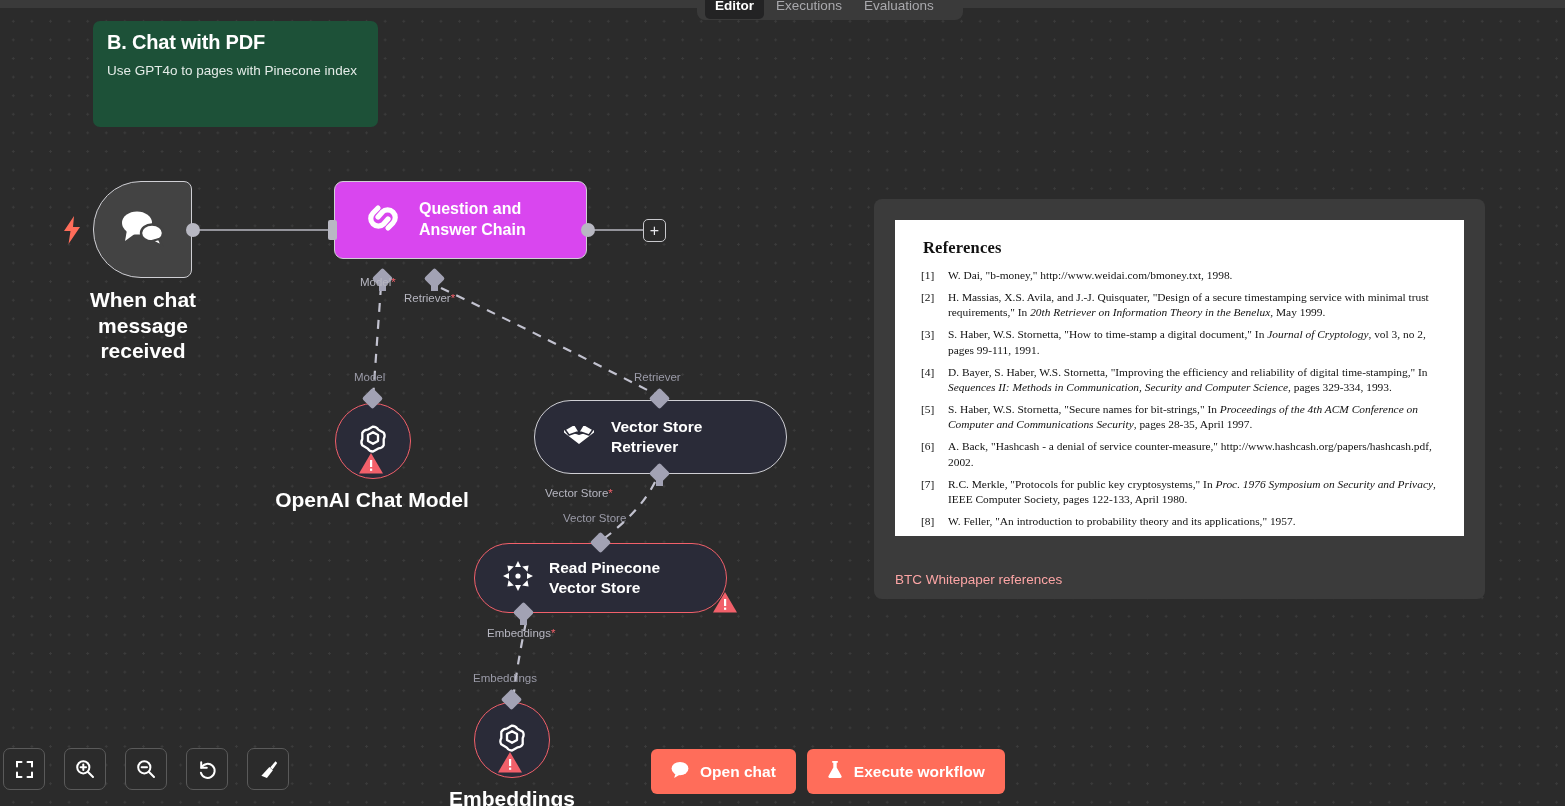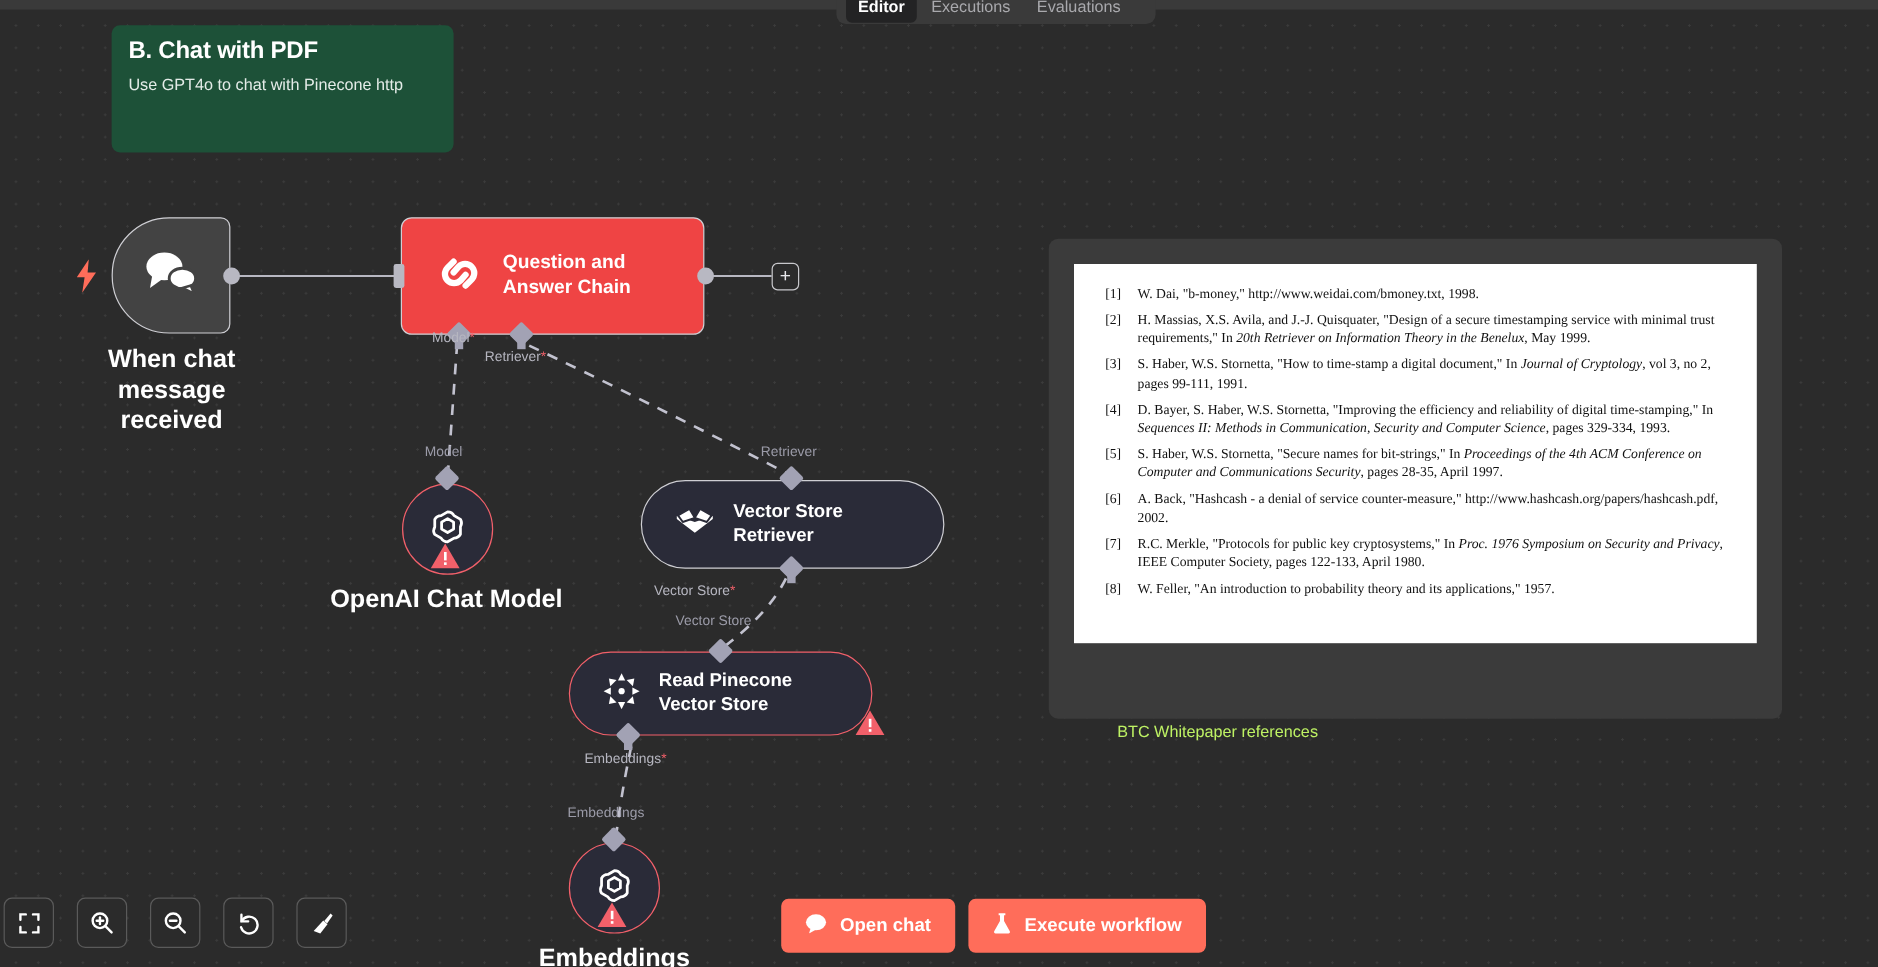--- a/index.html
+++ b/index.html
@@ -66,22 +66,22 @@
     border-radius:48px 8px 8px 48px;box-sizing:border-box;
     display:flex;align-items:center;justify-content:center;z-index:12;
   }
   #bolt{
     position:absolute;left:62px;top:216px;width:20px;height:28px;z-index:13;
   }
   #trigger-label{left:43px;top:287px;width:200px;}
 
   
   #qa-node{
-    position:absolute;left:334px;top:181px;width:253px;height:98px;
-    background:#ef4444;border:1.5px solid #cfcfd4;border-radius:9px;
+    position:absolute;left:334px;top:181px;width:253px;height:78px;
+    background:#d946ef;border:1.5px solid #cfcfd4;border-radius:9px;
     box-sizing:border-box;display:flex;align-items:center;gap:15px;
     padding-left:27px;z-index:12;
   }
   #qa-node .ntitle{
     color:#ffffff;font-size:16px;font-weight:bold;line-height:1.3;
     white-space:pre-line;
   }
 
   
   .pillnode{
@@ -160,23 +160,22 @@
     color:#111;margin:0 0 10px 2px;letter-spacing:.2px;
   }
   .refrow{
     display:flex;font-family:"Liberation Serif", serif;font-size:11.4px;
     color:#111;line-height:1.33;margin-bottom:7px;
   }
   .refnum{width:27px;flex:none;text-align:left;}
   .reftext{flex:1;}
   .reftext i{font-style:italic;}
   #refcaption{
-    position:absolute;left:895px;top:602px;font-size:13.5px;color:#bef264;
+    position:absolute;left:895px;top:572px;font-size:13.5px;color:#fca5a5;
     z-index:12;
-    margin-left:36px;
   }
 
   
   #tools{
     position:absolute;left:0;top:748px;width:290px;height:44px;z-index:30;
     display:flex;gap:19px;padding-left:3px;box-sizing:border-box;
   }
   .toolbtn{
     width:42px;height:42px;border:1.3px solid #5a5a5a;border-radius:7px;
     background:#2b2b2b;display:flex;align-items:center;justify-content:center;
@@ -203,21 +202,21 @@
 
   <div id="topbar"></div>
   <div id="tabstrip">
     <div class="tab active">Editor</div>
     <div class="tab">Executions</div>
     <div class="tab">Evaluations</div>
   </div>
 
   <div id="sticky">
     <p class="st-title">B. Chat with PDF</p>
-    <p class="st-sub">Use GPT4o to chat with Pinecone http</p>
+    <p class="st-sub">Use GPT4o to pages with Pinecone index</p>
   </div>
 
   <svg class="wires">
 
     <line x1="199" y1="230" x2="330" y2="230" stroke="#b8b8c2" stroke-width="1.7"></line>
 
     <line x1="594" y1="230" x2="643" y2="230" stroke="#b8b8c2" stroke-width="1.7"></line>
 
     <path d="M 381 286 L 373 398" stroke="#c2c2cf" stroke-width="2.2" fill="none" stroke-dasharray="9 8"></path>
 
@@ -363,20 +362,21 @@
           <path d="M13 1 L25 21.5 L1 21.5 Z" fill="#f2606a"></path>
           <rect x="12" y="8" width="2.2" height="7" fill="#fff"></rect>
           <rect x="12" y="16.6" width="2.2" height="2.2" fill="#fff"></rect>
         </svg>
     </span>
   </div>
   <div class="nodelabel" id="embed-label">Embeddings</div>
 
   <div id="refsticky">
     <div id="refpaper">
+      <h2>References</h2>
       <div id="reflist">
           <div class="refrow">
             <div class="refnum">[1]</div>
             <div class="reftext">W. Dai, "b-money," http://www.weidai.com/bmoney.txt, 1998.</div>
           </div>
           <div class="refrow">
             <div class="refnum">[2]</div>
             <div class="reftext">H. Massias, X.S. Avila, and J.-J. Quisquater, "Design of a secure timestamping service with minimal trust requirements," In <i>20th Retriever on Information Theory in the Benelux</i>, May 1999.</div>
           </div>
           <div class="refrow">

